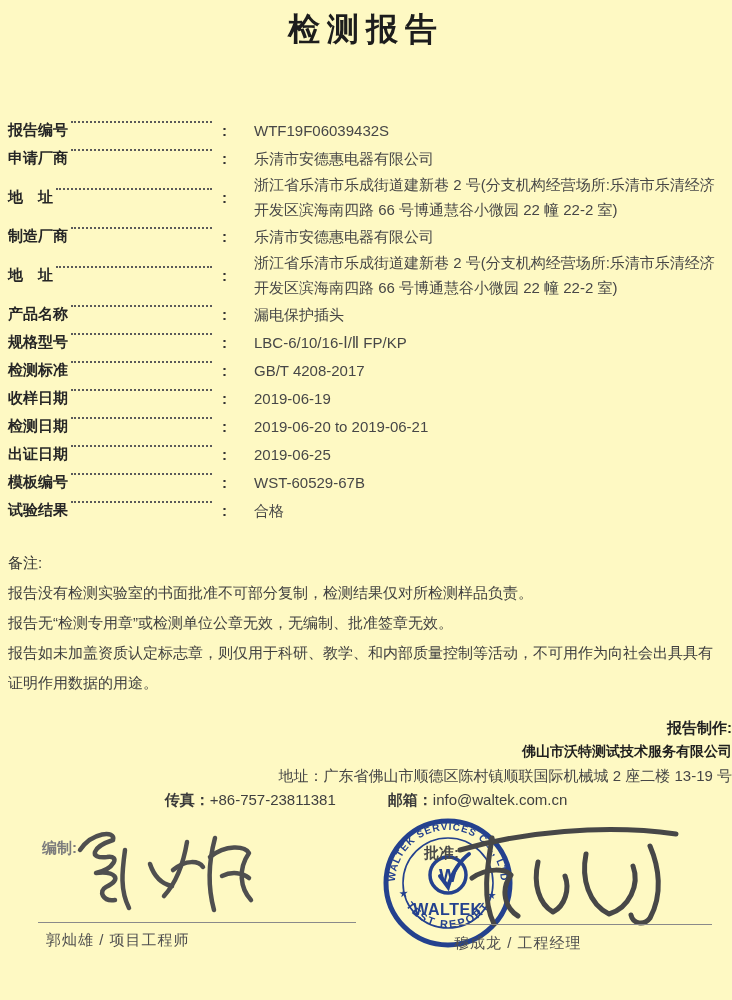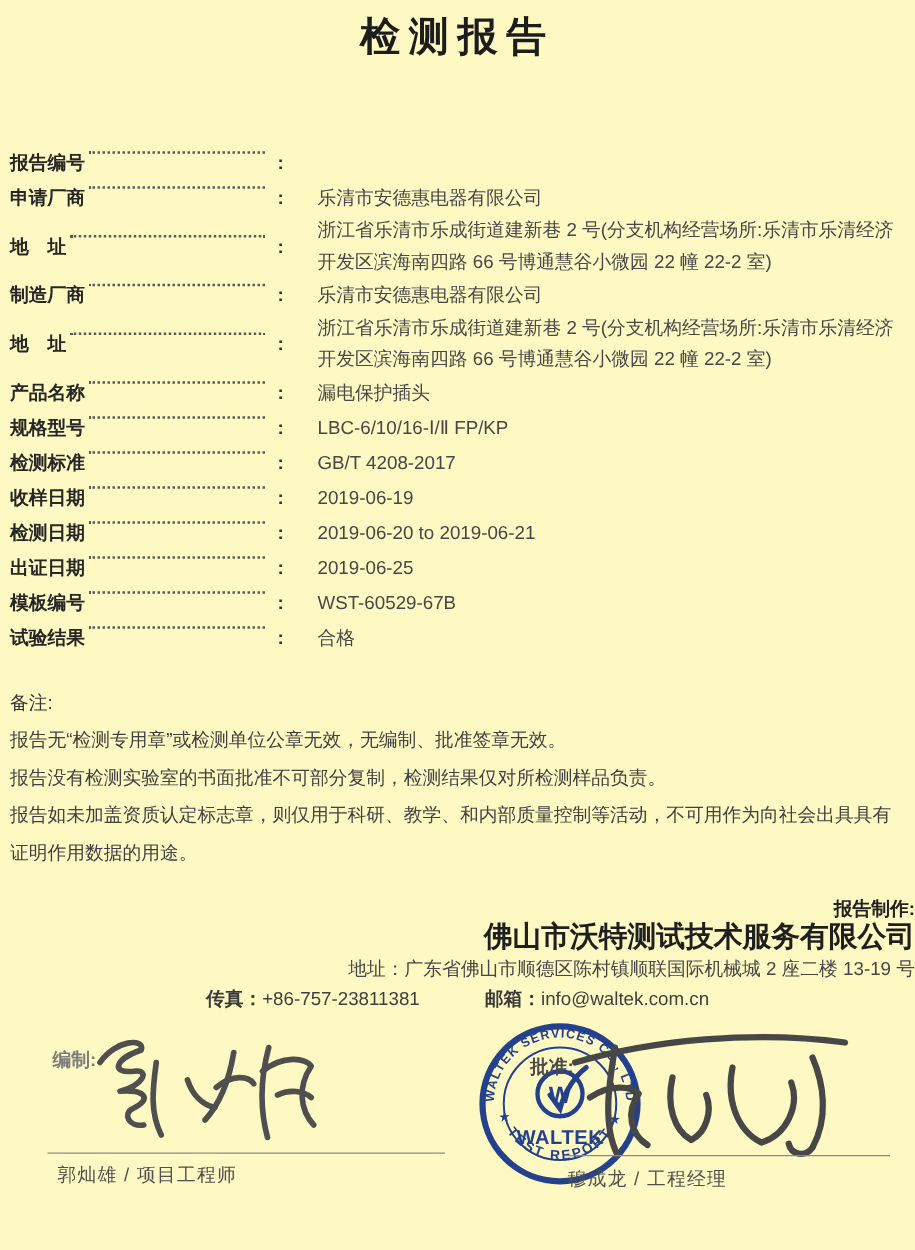--- a/index.html
+++ b/index.html
@@ -16,21 +16,21 @@
   .leader { flex:1; border-bottom:2px dotted #5a5a5a; margin:0 4px 4px 3px; height:0; }
   .colon-cell { color:#333; text-align:left; padding-left:6px; font-weight:bold; }
   .value-cell { color:#474747; line-height:25px; padding-right:4px; }
 
   .remarks { position:absolute; top:548px; left:8px; right:14px; font-size:15px; line-height:30px; color:#3f3f3f; }
   .remarks-heading { color:#333; }
   .remark-line { color:#414141; }
 
   .producer { position:absolute; top:716px; left:0; width:100%; text-align:right; color:#3a3a3a; }
   .producer-heading { font-size:15px; font-weight:bold; color:#222; line-height:23px; }
-  .producer-company { font-size:23px; font-weight:bold; color:#1f1f1f; line-height:24px;font-family:Liberation Mono, monospace; }
+  .producer-company { font-size:14px; font-weight:bold; color:#1f1f1f; line-height:24px; }
   .producer-address { font-size:15px; color:#464646; line-height:23px; margin-top:1px; }
   .producer-contact { display:flex; justify-content:center; gap:52px; font-size:15px; color:#3f3f3f; line-height:23px; margin-top:1px; }
   .contact-item b { font-weight:bold; color:#3a3a3a; }
 
   .signatures { position:absolute; top:812px; left:0; width:732px; height:172px; }
   .role-label { position:absolute; font-size:15px; font-weight:bold; color:#7d7d7d; }
   .role-label.approve { color:#4a4a4a; }
   .sig-line { position:absolute; border-top:1.5px solid #8a8a8a; height:0; }
   .sig-name { position:absolute; font-size:15px; color:#4f4f4f; letter-spacing:1px; }
   .sig-svg { position:absolute; }
@@ -43,20 +43,21 @@
 
   <div class="doc-title">检测报告</div>
 
   <div class="fields">
     <div class="field-row">
       <div class="label-cell">
         <span>报告编号</span>
         <span class="leader"></span>
       </div>
       <div class="colon-cell">:</div>
+      <div class="value-cell">WTF19F06039432S</div>
     </div>
 
     <div class="field-row">
       <div class="label-cell">
         <span>申请厂商</span>
         <span class="leader"></span>
       </div>
       <div class="colon-cell">:</div>
       <div class="value-cell">乐清市安德惠电器有限公司</div>
     </div>
@@ -157,23 +158,23 @@
         <span class="leader"></span>
       </div>
       <div class="colon-cell">:</div>
       <div class="value-cell">合格</div>
     </div>
   </div>
 
   <div class="remarks">
     <div class="remarks-heading">备注:</div>
     <div>
+    <div class="remark-line">报告没有检测实验室的书面批准不可部分复制，检测结果仅对所检测样品负责。</div>
+
     <div class="remark-line">报告无“检测专用章”或检测单位公章无效，无编制、批准签章无效。</div>
-
-    <div class="remark-line">报告没有检测实验室的书面批准不可部分复制，检测结果仅对所检测样品负责。</div>
 
     <div class="remark-line">报告如未加盖资质认定标志章，则仅用于科研、教学、和内部质量控制等活动，不可用作为向社会出具具有证明作用数据的用途。</div>
   </div>
   </div>
 
   <div class="producer">
     <div class="producer-heading">报告制作:</div>
     <div class="producer-company">佛山市沃特测试技术服务有限公司</div>
     <div class="producer-address">地址：广东省佛山市顺德区陈村镇顺联国际机械城 2 座二楼 13-19 号</div>
     <div class="producer-contact">

